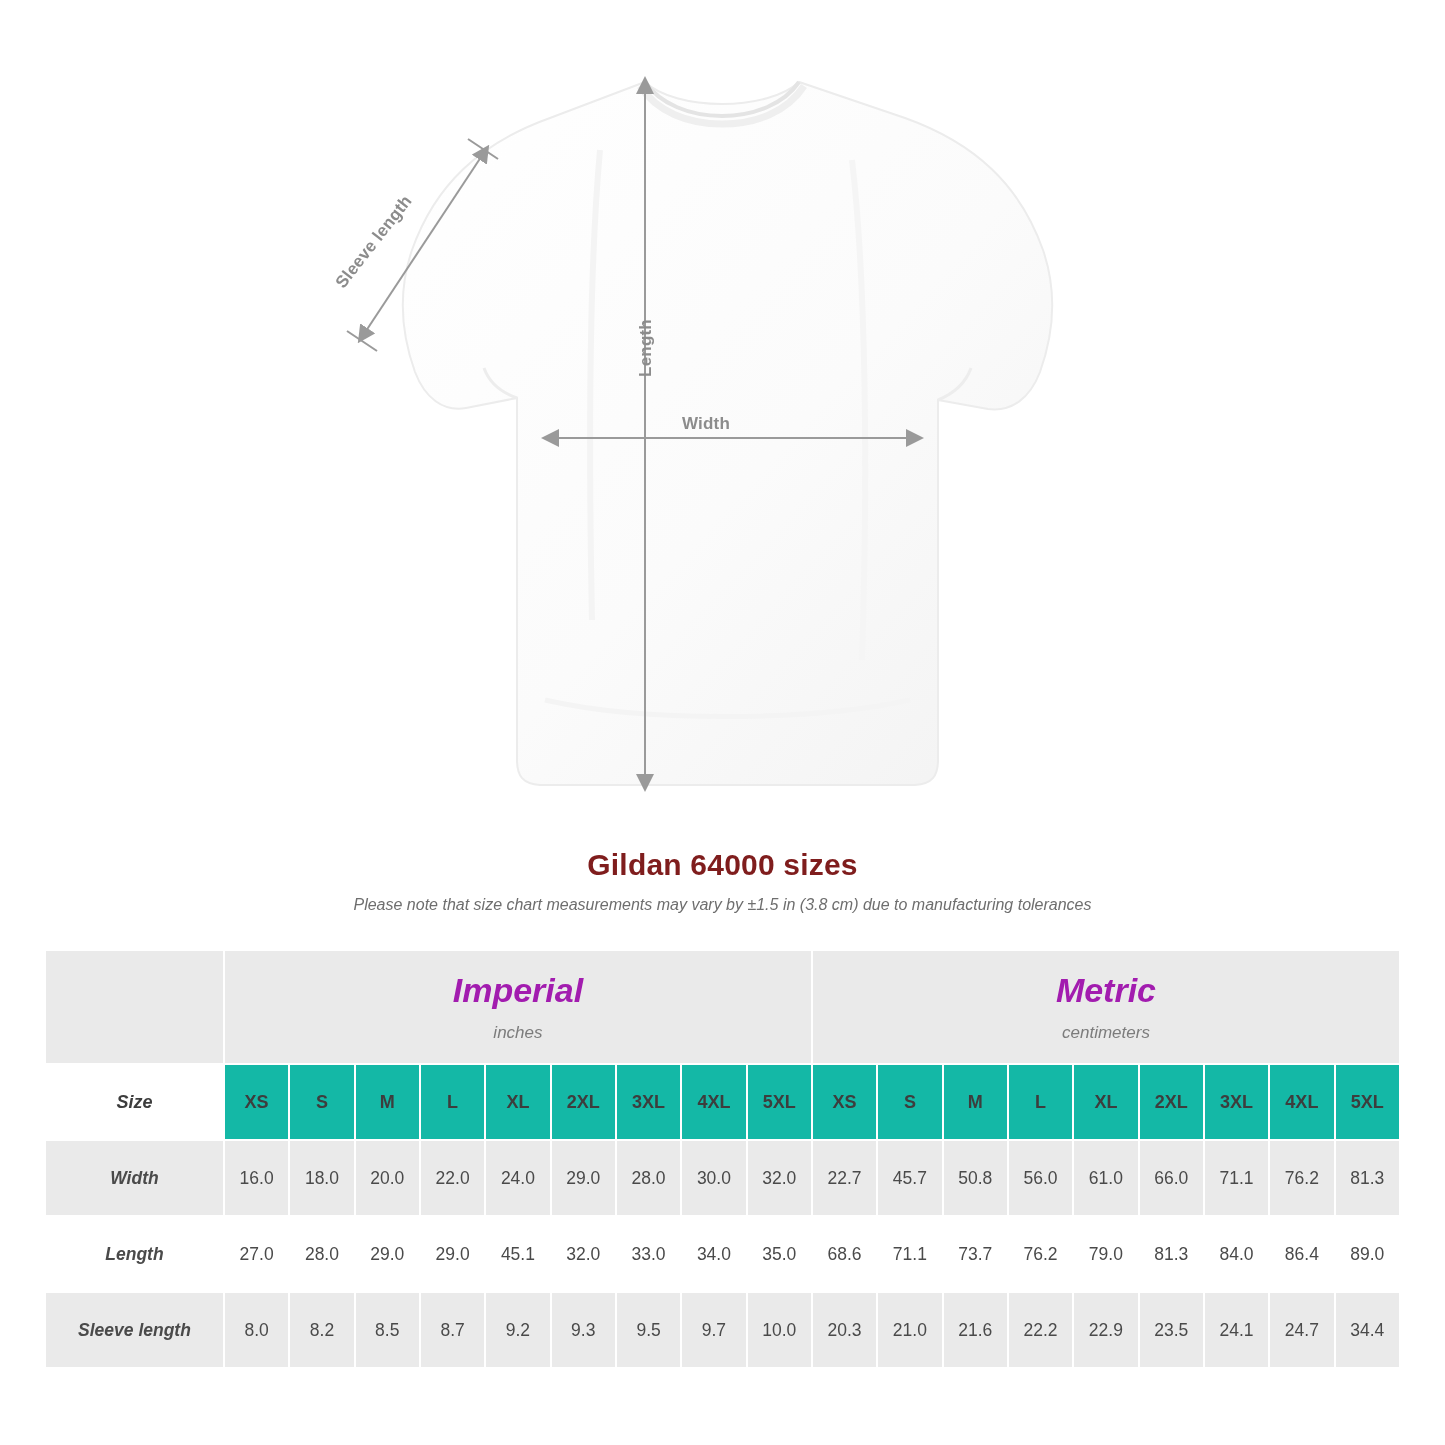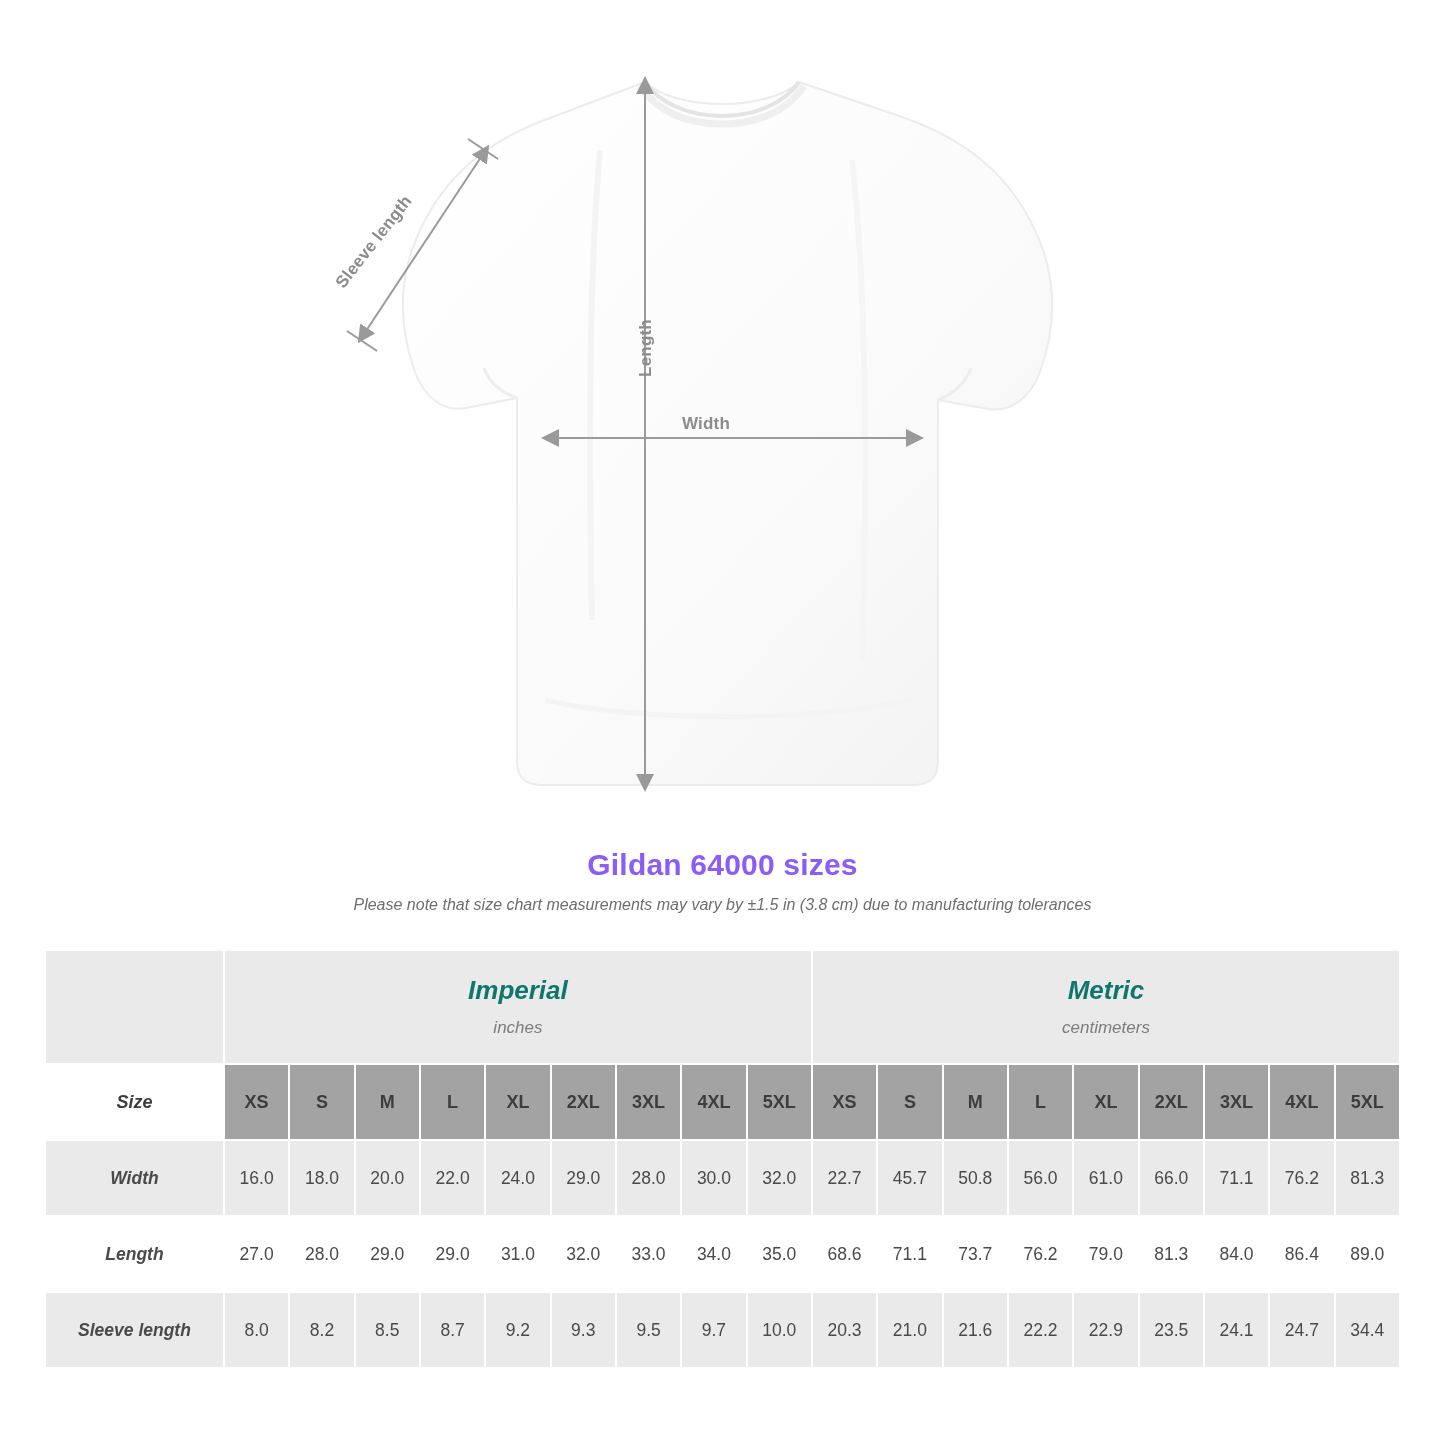--- a/index.html
+++ b/index.html
@@ -49,21 +49,21 @@
   .label-width {
     left: 682px;
     top: 414px;
   }
 
   
   .chart-heading {
     text-align: center;
     font-size: 30px;
     font-weight: bold;
-    color: #8b5cf6;
+    color: #7f1d1d;
     margin: 18px 0 0 0;
     letter-spacing: 0.2px;
   }
   .chart-note {
     text-align: center;
     font-size: 16px;
     font-style: italic;
     color: #6e6e6e;
     margin: 14px 0 0 0;
   }
@@ -84,38 +84,38 @@
     vertical-align: middle;
     font-size: 17.5px;
     color: #4a4a4a;
   }
   .unit-head {
     background: #eaeaea;
     height: 112px;
     padding: 0;
   }
   .unit-head .unit-title {
-    font-size: 26px;
+    font-size: 34px;
     font-style: italic;
     font-weight: bold;
-    color: #0f766e;
+    color: #a21caf;
     line-height: 1.15;
   }
   .unit-head .unit-sub {
     font-size: 17px;
     font-style: italic;
     color: #7c7c7c;
     margin-top: 12px;
   }
   .corner-cell {
     background: #eaeaea;
   }
   tr.row-sizes td {
     height: 72px;
-    background: #a3a3a3;
+    background: #14b8a6;
     font-weight: bold;
     font-size: 18px;
     color: #3d3d3d;
   }
   tr.row-sizes td.rowhead {
     background: #ffffff;
   }
   td.rowhead {
     font-weight: bold;
     font-size: 18px;
@@ -259,21 +259,21 @@
         <td>76.2</td>
         <td>81.3</td>
       </tr>
 
       <tr class="band-white">
         <td class="rowhead">Length</td>
         <td>27.0</td>
         <td>28.0</td>
         <td>29.0</td>
         <td>29.0</td>
-        <td>31.0</td>
+        <td>45.1</td>
         <td>32.0</td>
         <td>33.0</td>
         <td>34.0</td>
         <td>35.0</td>
         <td>68.6</td>
         <td>71.1</td>
         <td>73.7</td>
         <td>76.2</td>
         <td>79.0</td>
         <td>81.3</td>

